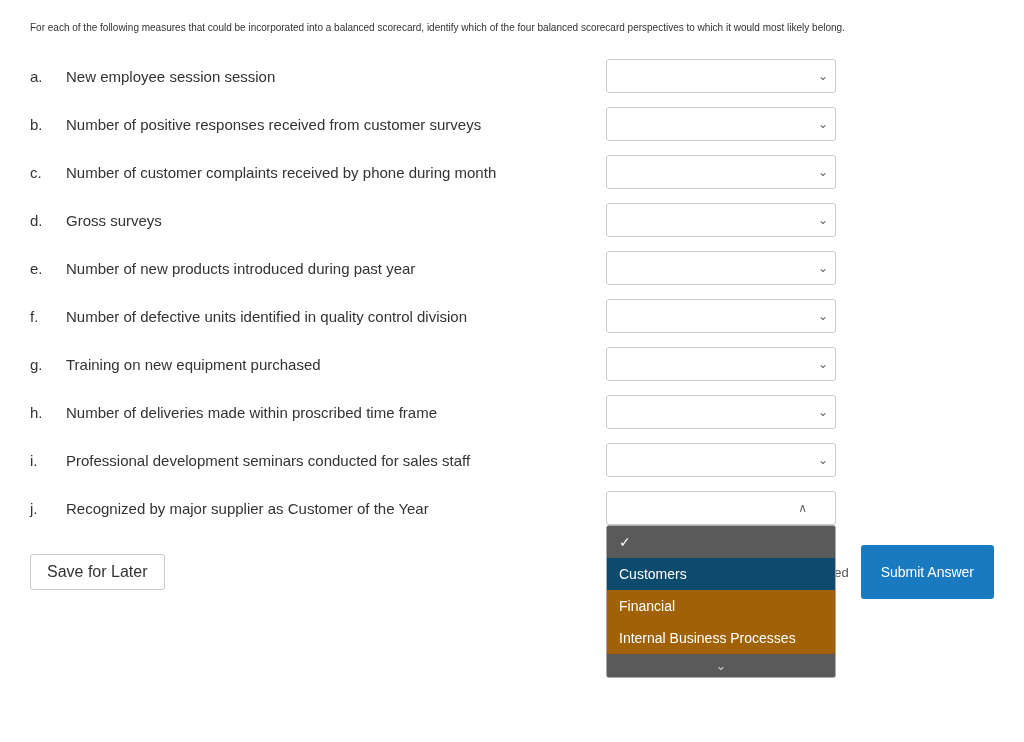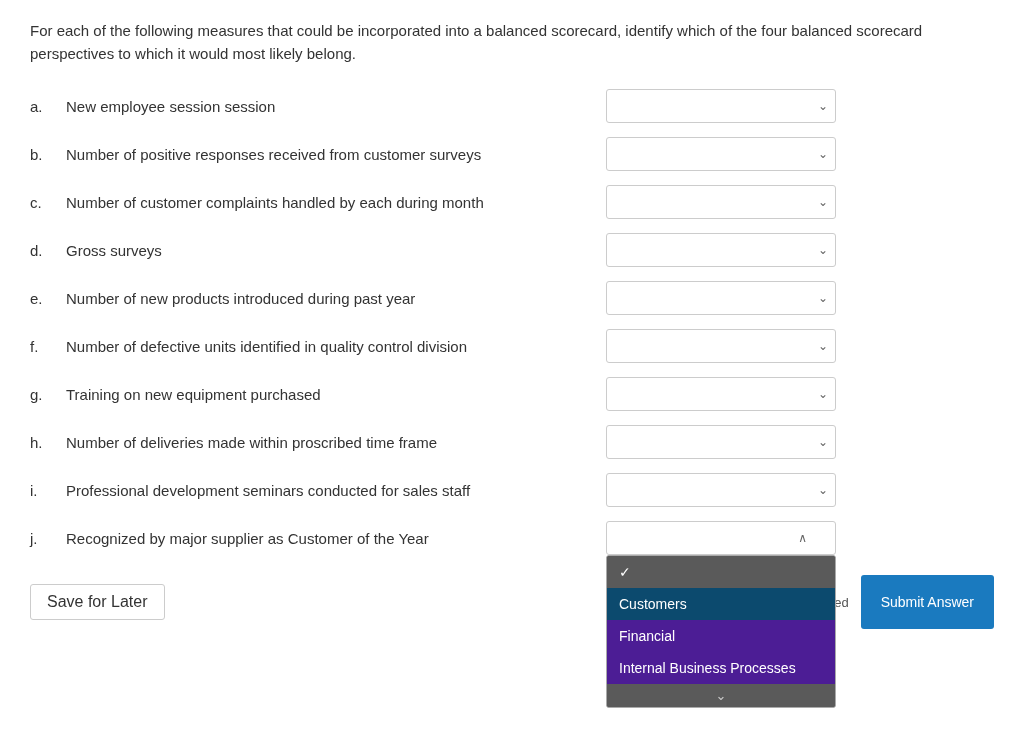--- a/index.html
+++ b/index.html
@@ -8,21 +8,21 @@
       font-size: 15px;
       color: #333;
       background: #fff;
       padding: 20px 30px;
       width: 1024px;
       min-height: 742px;
     }
     .instructions {
       margin-bottom: 24px;
       line-height: 1.5;
-      font-size: 15px;
+      font-size: 10px;
     }
     .question-row {
       display: flex;
       align-items: center;
       margin-bottom: 14px;
       position: relative;
     }
     .letter {
       width: 36px;
       flex-shrink: 0;
@@ -140,21 +140,21 @@
     .dropdown-menu-item.selected-check {
       color: #fff;
       background: #5a5a5a;
     }
     .dropdown-menu-item.highlighted {
       background: #0c4a6e;
       color: #fff;
     }
     .dropdown-menu-item.normal {
       color: #fff;
-      background: #4c1d95;
+      background: #a16207;
     }
     .dropdown-menu-footer {
       display: flex;
       justify-content: center;
       padding: 4px;
       background: #5a5a5a;
       color: #ccc;
       font-size: 13px;
     }
   </style>
@@ -169,21 +169,21 @@
       <span class="question-text">New employee session session</span>
       <div class="dropdown-wrapper"><select class="dropdown-select"><option value=""></option><option value="customers">Customers</option><option value="financial">Financial</option><option value="internal">Internal Business Processes</option><option value="learning">Learning and Growth</option></select><span class="chevron-icon">⌄</span></div>
     </div>
     <div class="question-row">
       <span class="letter">b.</span>
       <span class="question-text">Number of positive responses received from customer surveys</span>
       <div class="dropdown-wrapper"><select class="dropdown-select"><option value=""></option><option value="customers">Customers</option><option value="financial">Financial</option><option value="internal">Internal Business Processes</option><option value="learning">Learning and Growth</option></select><span class="chevron-icon">⌄</span></div>
     </div>
     <div class="question-row">
       <span class="letter">c.</span>
-      <span class="question-text">Number of customer complaints handled by each during month</span>
+      <span class="question-text">Number of customer complaints received by phone during month</span>
       <div class="dropdown-wrapper"><select class="dropdown-select"><option value=""></option><option value="customers">Customers</option><option value="financial">Financial</option><option value="internal">Internal Business Processes</option><option value="learning">Learning and Growth</option></select><span class="chevron-icon">⌄</span></div>
     </div>
     <div class="question-row">
       <span class="letter">d.</span>
       <span class="question-text">Gross surveys</span>
       <div class="dropdown-wrapper"><select class="dropdown-select"><option value=""></option><option value="customers">Customers</option><option value="financial">Financial</option><option value="internal">Internal Business Processes</option><option value="learning">Learning and Growth</option></select><span class="chevron-icon">⌄</span></div>
     </div>
     <div class="question-row">
       <span class="letter">e.</span>
       <span class="question-text">Number of new products introduced during past year</span>

